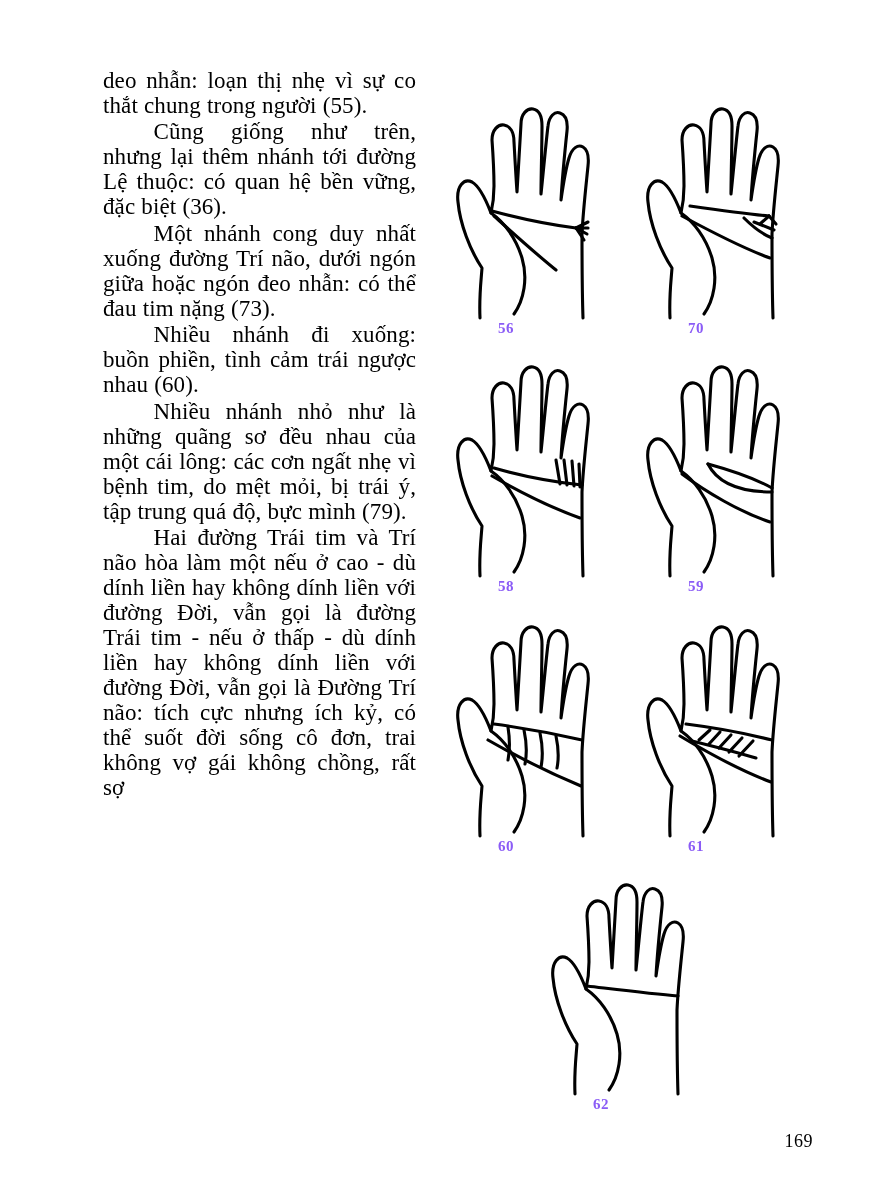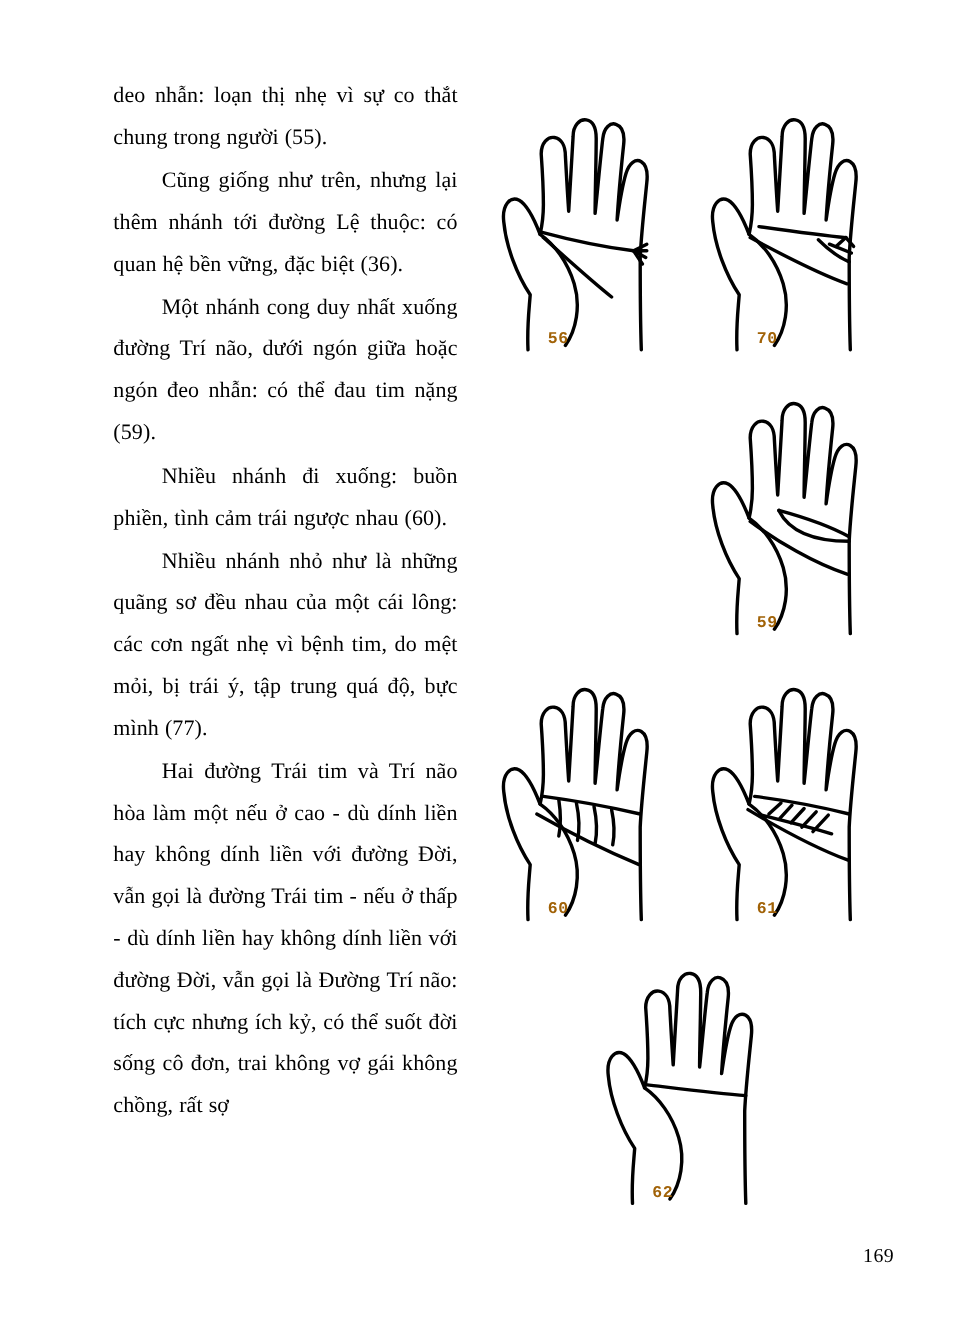--- a/index.html
+++ b/index.html
@@ -23,22 +23,22 @@
 
   
   .text-column {
     position: absolute;
     left: 103px;
     top: 68px;
     width: 313px;
   }
   .para {
     margin: 0 0 0.06em 0;
-    font-size: 20px;
-    line-height: 38px;
+    font-size: 23px;
+    line-height: 25px;
     text-align: justify;
     text-align-last: left;
     text-indent: 2.2em;
     letter-spacing: 0.1px;
     word-spacing: 0.3px;
   }
   .para.first {
     text-indent: 0;
   }
 
@@ -52,25 +52,26 @@
   }
   .fig {
     position: absolute;
   }
   .fig svg {
     display: block;
     overflow: visible;
   }
   .fig-caption {
     position: absolute;
-    font-family: Liberation Mono, monospace;
+    font-family: Liberation Serif, serif;
     font-weight: bold;
     font-size: 15px;
     letter-spacing: 0.5px;
-    color: #a16207;
+    color: #8b5cf6;
+    margin-top: 20px;
   }
 
   
   #fig-56 { left: 6px;   top: 10px; }
   #fig-57 { left: 196px; top: 10px; }
   #fig-58 { left: 6px;   top: 268px; }
   #fig-59 { left: 196px; top: 268px; }
   #fig-60 { left: 6px;   top: 528px; }
   #fig-61 { left: 196px; top: 528px; }
   #fig-62 { left: 101px; top: 786px; }
@@ -85,23 +86,23 @@
   }
 </style>
 </head>
 <body>
 
 <div class="page">
 
   <div class="text-column">
     <p class="para first">deo nhẫn: loạn thị nhẹ vì sự co thắt chung trong người (55).</p>
     <p class="para">Cũng giống như trên, nhưng lại thêm nhánh tới đường Lệ thuộc: có quan hệ bền vững, đặc biệt (36).</p>
-    <p class="para">Một nhánh cong duy nhất xuống đường Trí não, dưới ngón giữa hoặc ngón đeo nhẫn: có thể đau tim nặng (59).</p>
+    <p class="para">Một nhánh cong duy nhất xuống đường Trí não, dưới ngón giữa hoặc ngón đeo nhẫn: có thể đau tim nặng (73).</p>
     <p class="para">Nhiều nhánh đi xuống: buồn phiền, tình cảm trái ngược nhau (60).</p>
-    <p class="para">Nhiều nhánh nhỏ như là những quãng sơ đều nhau của một cái lông: các cơn ngất nhẹ vì bệnh tim, do mệt mỏi, bị trái ý, tập trung quá độ, bực mình (77).</p>
+    <p class="para">Nhiều nhánh nhỏ như là những quãng sơ đều nhau của một cái lông: các cơn ngất nhẹ vì bệnh tim, do mệt mỏi, bị trái ý, tập trung quá độ, bực mình (79).</p>
     <p class="para">Hai đường Trái tim và Trí não hòa làm một nếu ở cao - dù dính liền hay không dính liền với đường Đời, vẫn gọi là đường Trái tim - nếu ở thấp - dù dính liền hay không dính liền với đường Đời, vẫn gọi là Đường Trí não: tích cực nhưng ích kỷ, có thể suốt đời sống cô đơn, trai không vợ gái không chồng, rất sợ</p>
   </div>
 
   <div class="figures">
 
     <div class="fig" id="fig-56">
       <svg width="200" height="250" viewBox="0 0 200 250">
         <g fill="none" stroke="#000" stroke-width="3.1" stroke-linecap="round" stroke-linejoin="round">
 
           <path d="M44,236 C43,214 45,200 46,186
@@ -155,20 +156,50 @@
           <path d="M143,134 L134,142"></path>
           <path d="M128,140 L148,148"></path>
 
           <path d="M56,134 C82,148 116,166 144,176"></path>
           <path d="M118,136 C128,146 136,152 146,156"></path>
         </g>
       </svg>
       <div class="fig-caption" style="left:62px; top:218px;">70</div>
     </div>
 
+    <div class="fig" id="fig-58">
+      <svg width="200" height="250" viewBox="0 0 200 250">
+        <g fill="none" stroke="#000" stroke-width="3.1" stroke-linecap="round" stroke-linejoin="round">
+          <path d="M44,236 C43,214 45,200 46,186
+                   C34,168 24,142 22,120 C20,104 28,96 36,100
+                   C43,104 50,118 55,131
+                   C58,118 58,112 58,104
+                   C58,90 57,72 56,58 C56,48 62,42 68,43 C74,44 78,50 78,60
+                   C79,78 80,96 81,110
+                   C82,92 84,60 85,42 C85,32 91,26 97,27 C103,28 106,34 106,44
+                   C106,62 105,94 105,112
+                   C107,94 110,60 112,44 C113,34 119,29 124,31 C130,33 132,39 131,49
+                   C129,68 126,100 125,118
+                   C127,104 130,86 133,76 C136,66 142,62 147,65 C152,68 153,75 152,84
+                   C150,104 147,130 146,152
+                   C146,176 146,206 147,236"></path>
+          <path d="M55,131 C68,140 80,156 86,176 C92,196 88,218 78,232"></path>
+
+          <path d="M58,128 C86,136 118,142 146,145"></path>
+
+          <path d="M56,136 C84,152 116,168 144,178"></path>
+
+          <path d="M124,144 L120,120"></path>
+          <path d="M131,145 L128,120"></path>
+          <path d="M138,146 L136,121"></path>
+          <path d="M144,147 L143,124"></path>
+        </g>
+      </svg>
+      <div class="fig-caption" style="left:62px; top:218px;">58</div>
+    </div>
 
     <div class="fig" id="fig-59">
       <svg width="200" height="250" viewBox="0 0 200 250">
         <g fill="none" stroke="#000" stroke-width="3.1" stroke-linecap="round" stroke-linejoin="round">
           <path d="M44,236 C43,214 45,200 46,186
                    C34,168 24,142 22,120 C20,104 28,96 36,100
                    C43,104 50,118 55,131
                    C58,118 58,112 58,104
                    C58,90 57,72 56,58 C56,48 62,42 68,43 C74,44 78,50 78,60
                    C79,78 80,96 81,110

